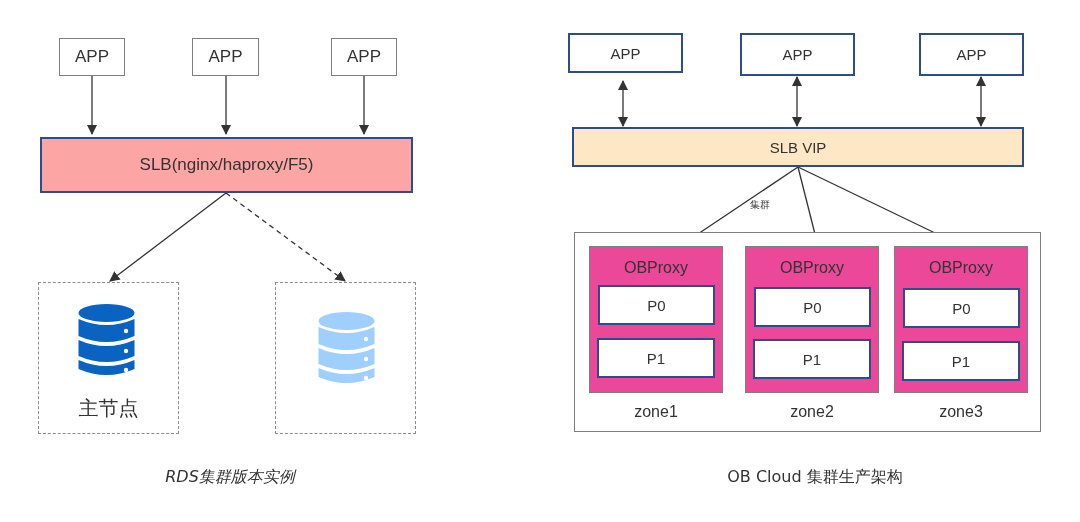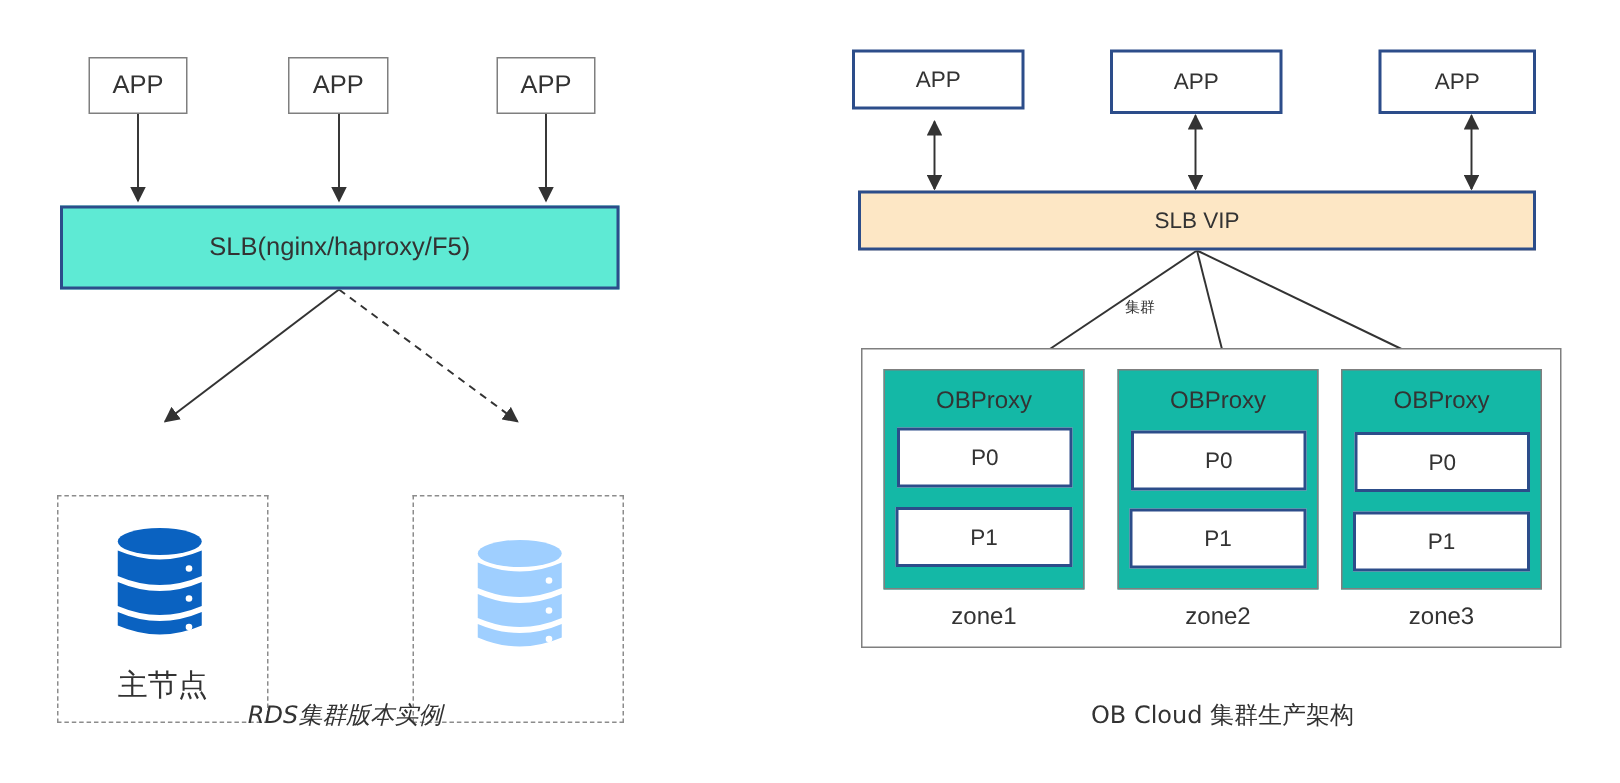--- a/index.html
+++ b/index.html
@@ -1,27 +1,27 @@
 <!DOCTYPE html>
 <html><head>
 <meta charset="utf-8">
 <style>
   html, body { margin: 0; padding: 0; background: #ffffff; }
   body { width: 1080px; height: 522px; position: relative; overflow: hidden;
          font-family: "Liberation Sans", "DejaVu Sans", sans-serif; color: #333333; }
   .abs { position: absolute; box-sizing: border-box; }
   .center { display: flex; align-items: center; justify-content: center; }
   .app-l { border: 1px solid #7f7f7f; background: #fff; font-size: 17px; }
-  .slb-l { border: 2px solid #2c4d8a; background: #5eead4; font-size: 17px; }
-  .node-box { border: 1px dashed #8c8c8c; background: #fff; margin-top: 48px; }
+  .slb-l { border: 2px solid #2c4d8a; background: #fca5a5; font-size: 17px; }
+  .node-box { border: 1px dashed #8c8c8c; background: #fff; }
   .node-label { font-size: 20px; font-family: "DejaVu Sans", sans-serif; }
   .app-r { border: 2px solid #2c4d8a; background: #fff; font-size: 15px; }
   .slb-r { border: 2px solid #2c4d8a; background: #fde7c5; font-size: 15px; }
   .cluster { border: 1px solid #7f7f7f; background: #fff; }
-  .zone { border: 1px solid #7f7f7f; background: #14b8a6; }
+  .zone { border: 1px solid #7f7f7f; background: #ec4899; }
   .zone-title { font-size: 16px; }
   .part { border: 2px solid #2c4d8a; background: #fff; font-size: 15px; }
   .zone-label { font-size: 16px; }
   .cluster-label { font-size: 10px; font-family: "DejaVu Sans", sans-serif; }
   .caption { font-size: 16px; font-family: "DejaVu Sans", sans-serif; color: #333; }
   svg.lines { position: absolute; left: 0; top: 0; }
 </style>
 </head>
 <body>
 

